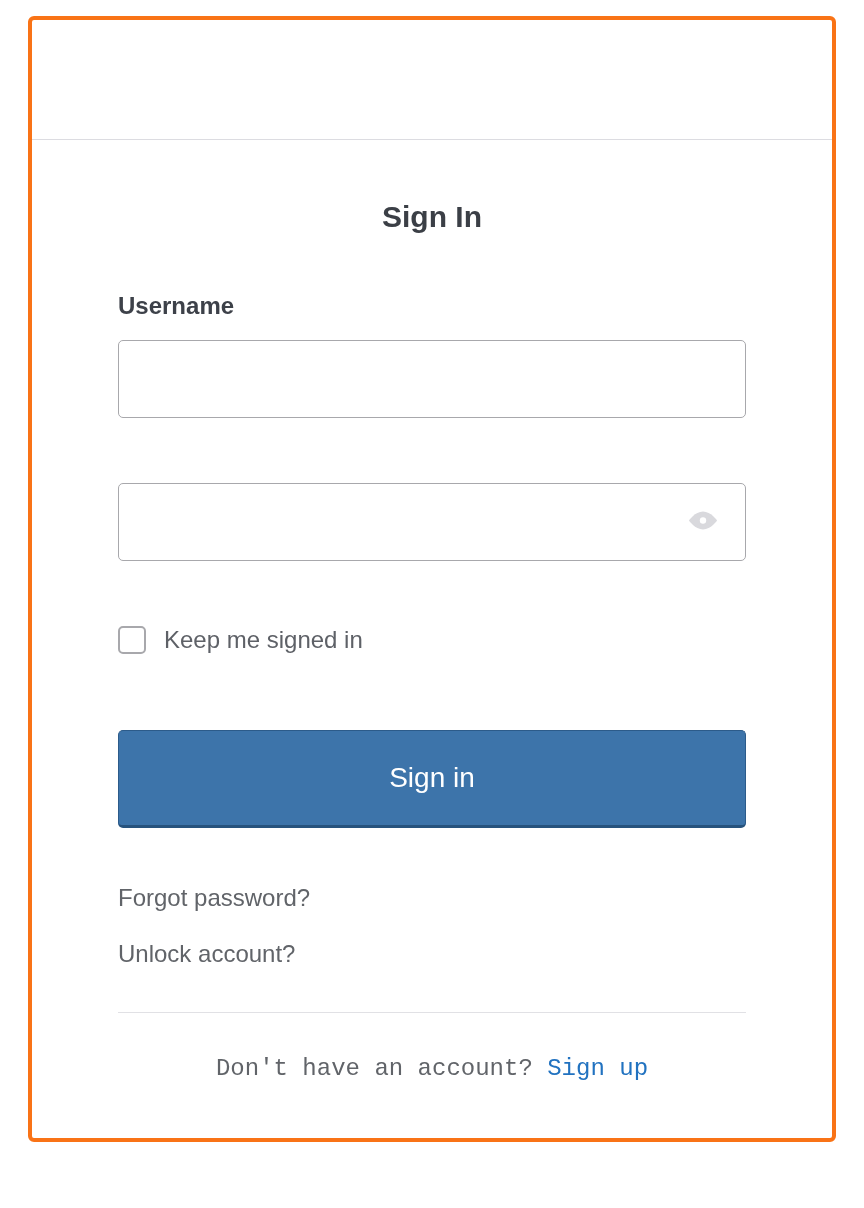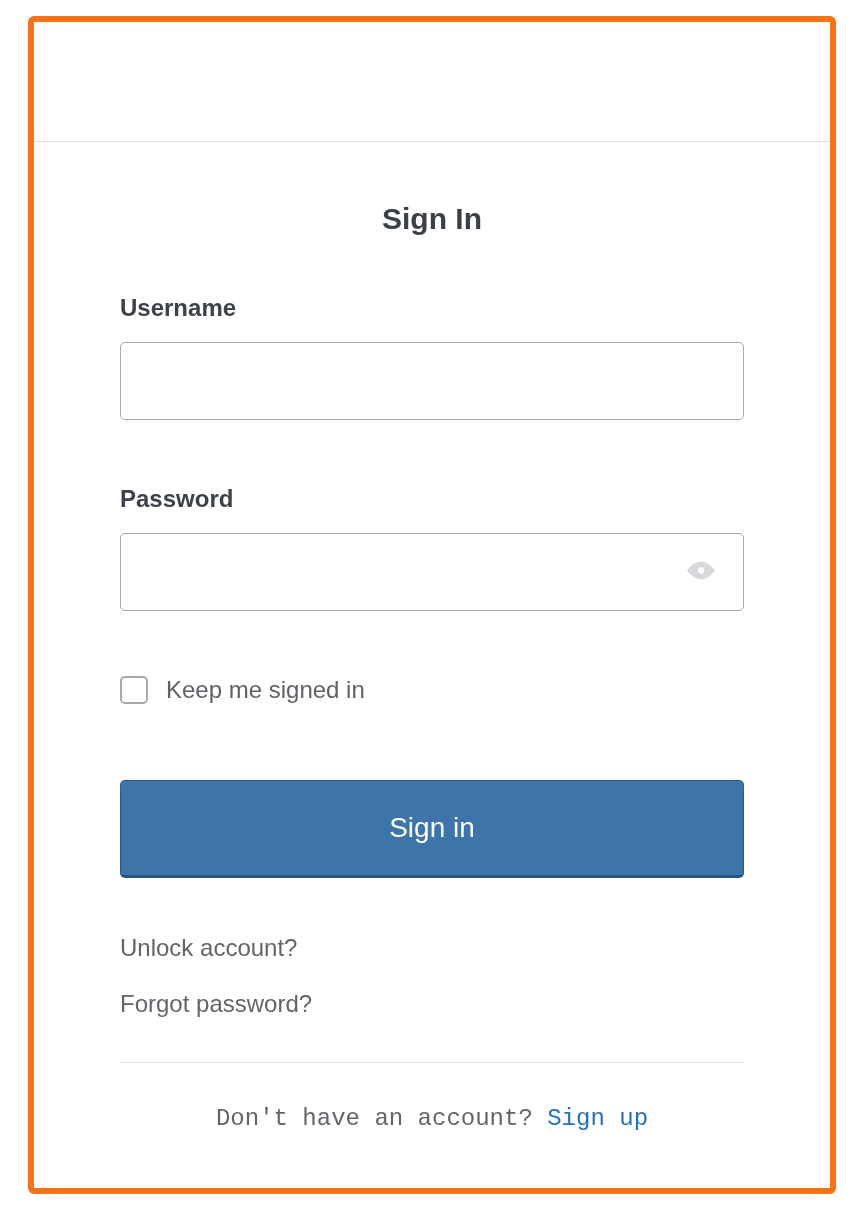--- a/index.html
+++ b/index.html
@@ -8,21 +8,21 @@
       padding: 0;
     }
     body {
       font-family: -apple-system, BlinkMacSystemFont, "Segoe UI", Helvetica, Arial, sans-serif;
       background: #ffffff;
       width: 864px;
       height: 1208px;
       padding: 16px 28px;
     }
     .card {
-      border: 6px solid #f97316;
+      border: 4px solid #f97316;
       border-radius: 6px;
       overflow: hidden;
       background: #fff;
     }
     .card-header {
       height: 120px;
       border-bottom: 1px solid #dcdce1;
     }
     .card-body {
       padding: 60px 86px 56px 86px;
@@ -144,21 +144,20 @@
   <div class="card-body">
 
     <h1 class="title">Sign In</h1>
 
     <div class="field-group">
       <label class="field-label" for="username">Username</label>
       <input class="text-input" id="username" type="text" value="" style="">
     </div>
 
     <div class="field-group">
-      <label class="field-label" for="password">Password</label>
       <div class="password-wrapper">
         <input class="text-input" id="password" type="password" value="" style="">
         <button class="eye-btn" type="button">
           <span>
             <svg width="34" height="24" viewBox="0 0 34 24" fill="none">
               <path d="M17 3C9 3 3 12 3 12C3 12 9 21 17 21C25 21 31 12 31 12C31 12 25 3 17 3Z" fill="#d9d9dd"></path>
               <circle cx="17" cy="12" r="3.2" fill="#ffffff"></circle>
             </svg>
           </span>
         </button>
@@ -166,22 +165,22 @@
     </div>
 
     <div class="checkbox-row">
       <input class="checkbox" id="keep" type="checkbox" style="">
       <label class="checkbox-label" for="keep">Keep me signed in</label>
     </div>
 
     <button class="primary-btn" type="submit">Sign in</button>
 
     <div class="link-list">
+      <a class="text-link" href="#">Forgot password?</a>
       <a class="text-link" href="#">Unlock account?</a>
-      <a class="text-link" href="#">Forgot password?</a>
     </div>
 
     <hr class="divider">
 
     <div class="signup-row">
       <span>Don't have an account?</span>
       <span> </span>
       <a class="signup-link" href="#">Sign up</a>
     </div>
 

